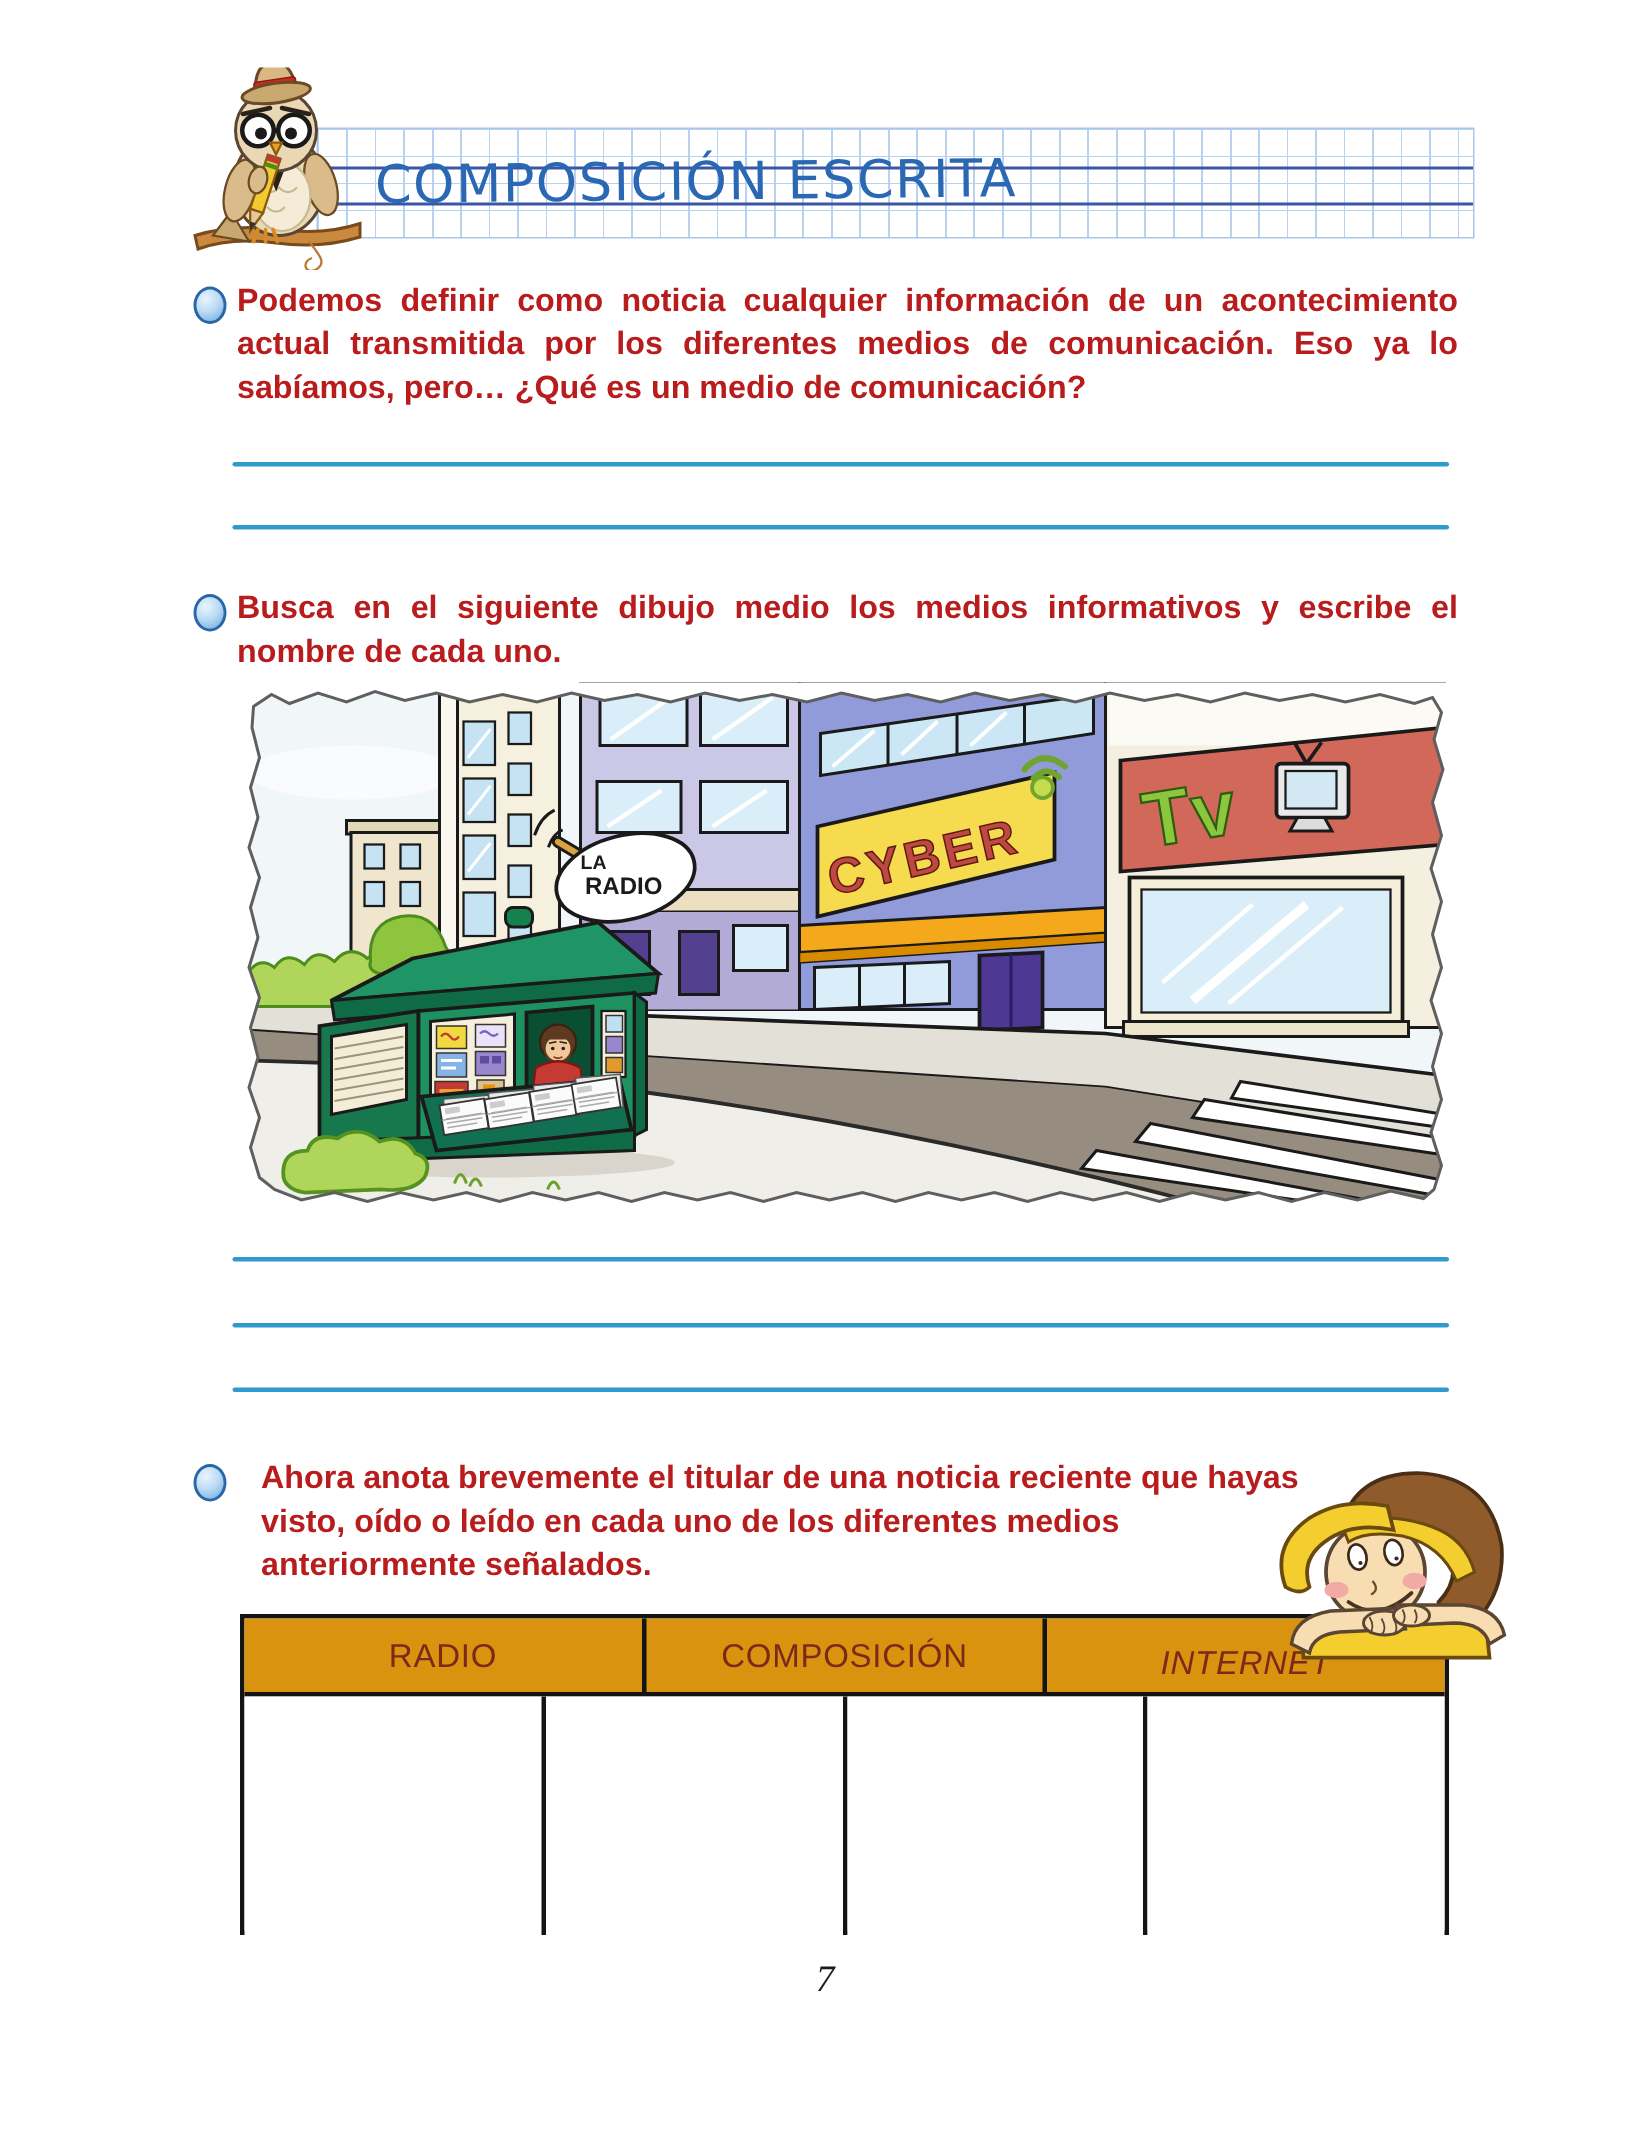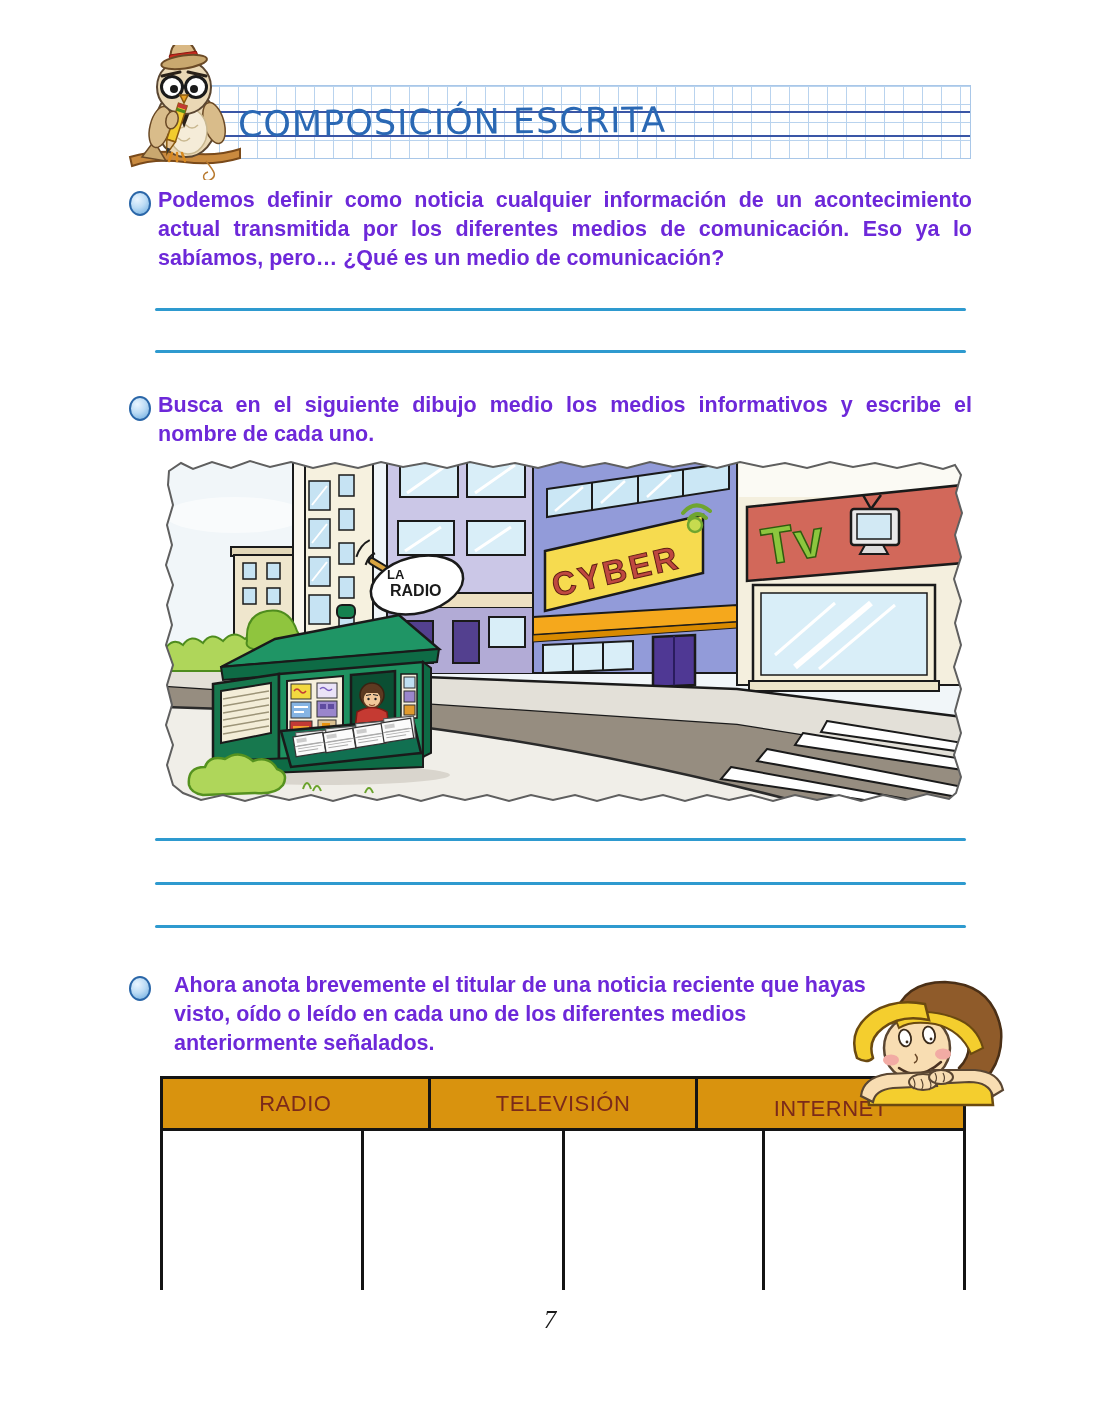--- a/index.html
+++ b/index.html
@@ -1,54 +1,54 @@
 <!DOCTYPE html>
 <html><head>
 <meta charset="utf-8">
 <style>
   html,body{margin:0;padding:0;background:#ffffff;}
   .page{position:relative;width:1100px;height:1422px;background:#ffffff;
         font-family:"Liberation Sans",sans-serif;overflow:hidden;}
 
   
-  .banner-grid{position:absolute;left:199px;top:85px;width:770px;height:72px;
+  .banner-grid{position:absolute;left:211px;top:85px;width:770px;height:72px;
     background-image:
       repeating-linear-gradient(to right,#b9d3ee 0 1px,transparent 1px 19px),
       repeating-linear-gradient(to bottom,#b9d3ee 0 1px,transparent 1px 18px);
     border:1px solid #a9c7e8;}
   .guide{position:absolute;left:0;width:100%;height:2px;background:#3a56a6;}
   .guide.g1{top:25px}.guide.g2{top:49px}
   .banner-title{position:absolute;left:38px;top:19px;font-size:35px;line-height:35px;
     color:#2a68b4;font-family:"DejaVu Sans",sans-serif;letter-spacing:1px;
     transform:rotate(-0.6deg);white-space:nowrap;}
   .owl{position:absolute;left:126px;top:45px;}
 
   
   .bullet{position:absolute;left:129px;width:22px;height:25px;border-radius:50%;
     background:radial-gradient(circle at 35% 30%,#eaf5ff 0%,#bddcf5 45%,#68a9de 100%);
     border:2.5px solid #2a66a8;box-sizing:border-box;}
-  .prompt{position:absolute;left:158px;color:#6d28d9;font-weight:bold;
+  .prompt{position:absolute;left:158px;color:#b91c1c;font-weight:bold;
     font-size:21.5px;line-height:29px;text-align:justify;}
   .p1{top:186px;width:814px;}
   .p2{top:391px;width:814px;}
   .p3{top:971px;width:700px;text-align:left;margin-left:16px;}
   .write-line{position:absolute;left:155px;width:811px;height:3px;
     background:#2e9acf;border-radius:2px;}
 
   
   .scene{position:absolute;left:155px;top:455px;}
   .boy{position:absolute;left:843px;top:972px;z-index:5;}
 
   
   .media-table{position:absolute;left:160px;top:1076px;width:806px;height:214px;
     border:3px solid #141414;box-sizing:border-box;background:#fff;}
   .thead{display:flex;height:49px;background:#d9930e;border-bottom:3px solid #141414;}
   .th{flex:1;display:flex;align-items:center;justify-content:center;
     color:#7b2a1a;font-size:22px;letter-spacing:0.5px;border-right:3px solid #141414;}
-  .th:last-child{border-right:none;}
+  .th:last-child{border-right:none;font-style:italic;}
   .th.low{align-items:flex-end;padding-bottom:6px;box-sizing:border-box;}
   .tbody{display:flex;height:159px;}
   .td{flex:1;border-right:3px solid #141414;background:#fff;}
   .td:last-child{border-right:none;}
 
   .page-number{position:absolute;top:1306px;left:0;width:1100px;text-align:center;
     font-family:"Liberation Serif",serif;font-style:italic;font-size:25px;color:#1a1a1a;}
 
   svg text{font-family:"Liberation Sans",sans-serif;}
 </style>
@@ -339,21 +339,21 @@
     <path d="M160,118 Q156,100 132,98 L88,98 L86,112 L126,110 Q146,110 150,124 Z" fill="#f8ddb2" stroke="#5a4632" stroke-width="2.2"></path>
     <ellipse cx="80" cy="110" rx="14" ry="8" fill="#f8ddb2" stroke="#5a4632" stroke-width="2"></ellipse>
     <path d="M70,106 q4,7 0,11 M78,107 q4,7 0,11 M86,107 q4,7 0,11" fill="none" stroke="#5a4632" stroke-width="1.2"></path>
     <ellipse cx="98" cy="105" rx="12" ry="7" fill="#f8ddb2" stroke="#5a4632" stroke-width="2"></ellipse>
     <path d="M92,101 q3,6 0,9 M100,101 q3,6 0,9" fill="none" stroke="#5a4632" stroke-width="1.2"></path>
   </svg>
 
   <div class="media-table">
     <div class="thead">
       <div class="th">RADIO</div>
-      <div class="th">TELEVISIÓN</div>
+      <div class="th">COMPOSICIÓN</div>
       <div class="th low">INTERNET</div>
     </div>
     <div class="tbody">
       <div class="td"></div>
       <div class="td"></div>
       <div class="td"></div>
       <div class="td"></div>
     </div>
   </div>
 

